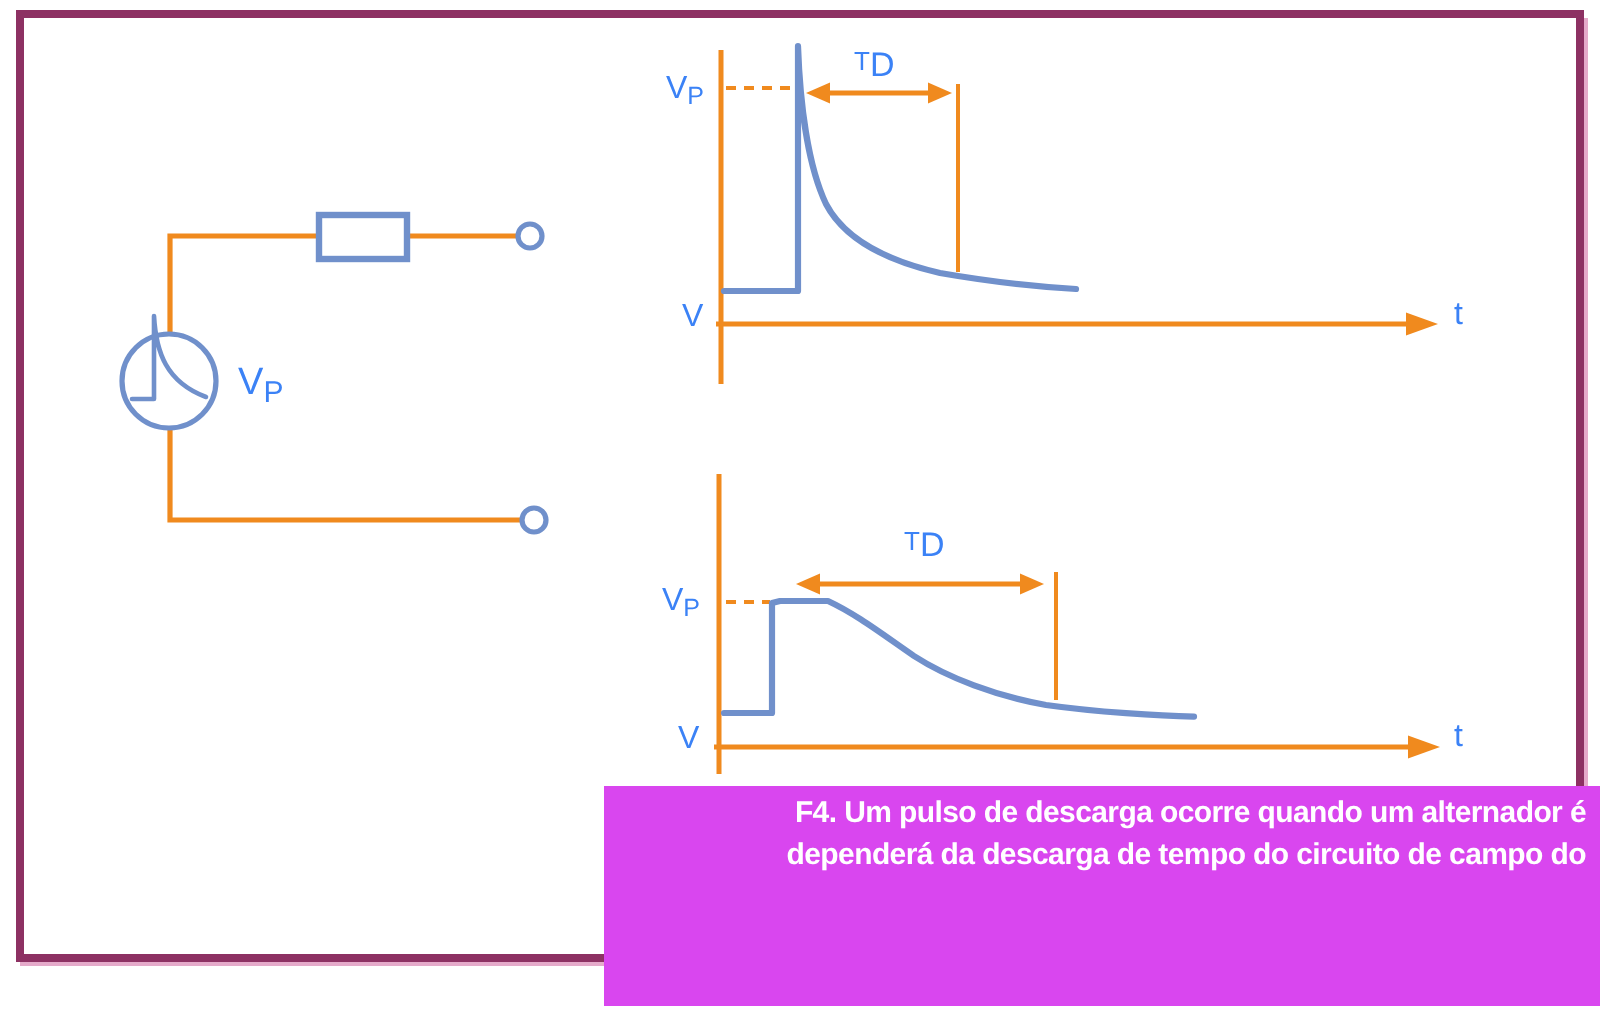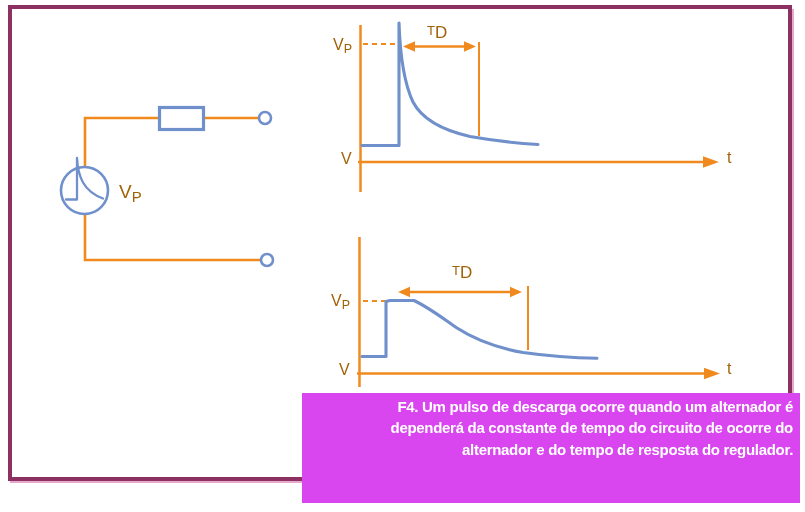--- a/index.html
+++ b/index.html
@@ -21,21 +21,21 @@
   svg.canvas { position:absolute; left:0; top:0; z-index:3; }
   .wire   { stroke:#F08A1E; stroke-width:2.6; fill:none; }
   .axis   { stroke:#F08A1E; stroke-width:2.5; fill:none; }
   .dash   { stroke:#F08A1E; stroke-width:2; fill:none; stroke-dasharray:5 4; }
   .drop   { stroke:#F08A1E; stroke-width:2; fill:none; }
   .ahead  { fill:#F08A1E; stroke:none; }
   .wave   { stroke:#7090CB; stroke-width:3.1; fill:none; stroke-linejoin:round; stroke-linecap:round; }
   .bluec  { stroke:#7090CB; fill:#ffffff; }
   
   .glabel {
-    position:absolute; z-index:4; color:#a16207; font-size:16px;
+    position:absolute; z-index:4; color:#3b82f6; font-size:16px;
     line-height:1; white-space:nowrap;
   }
   .glabel .sub  { font-size:12.5px; position:relative; top:3px; }
   .glabel-big   { font-size:19px; }
   .glabel-big .sub { font-size:15px; top:4px; }
   .glabel-td .tcap { font-size:13px; position:relative; top:-3px; }
   .glabel-td       { font-size:17px; }
   
   .caption {
     position:absolute; left:302px; top:393px; width:498px; height:110px;
@@ -115,15 +115,14 @@
 </div>
 <div class="glabel" style="left:727px; top:361px;">
   <span>t</span>
 </div>
 <div class="glabel glabel-td" style="left:452px; top:264px;">
   <span class="tcap">T</span><span>D</span>
 </div>
 
 <div class="caption">
   <div class="caption-line">F4. Um pulso de descarga ocorre quando um alternador é</div>
-  <div class="caption-line">dependerá da constante de tempo do circuito de ocorre do</div>
-  <div class="caption-line">alternador e do tempo de resposta do regulador.</div>
+  <div class="caption-line">dependerá da descarga de tempo do circuito de campo do</div>
 </div>
 
 </body></html>

